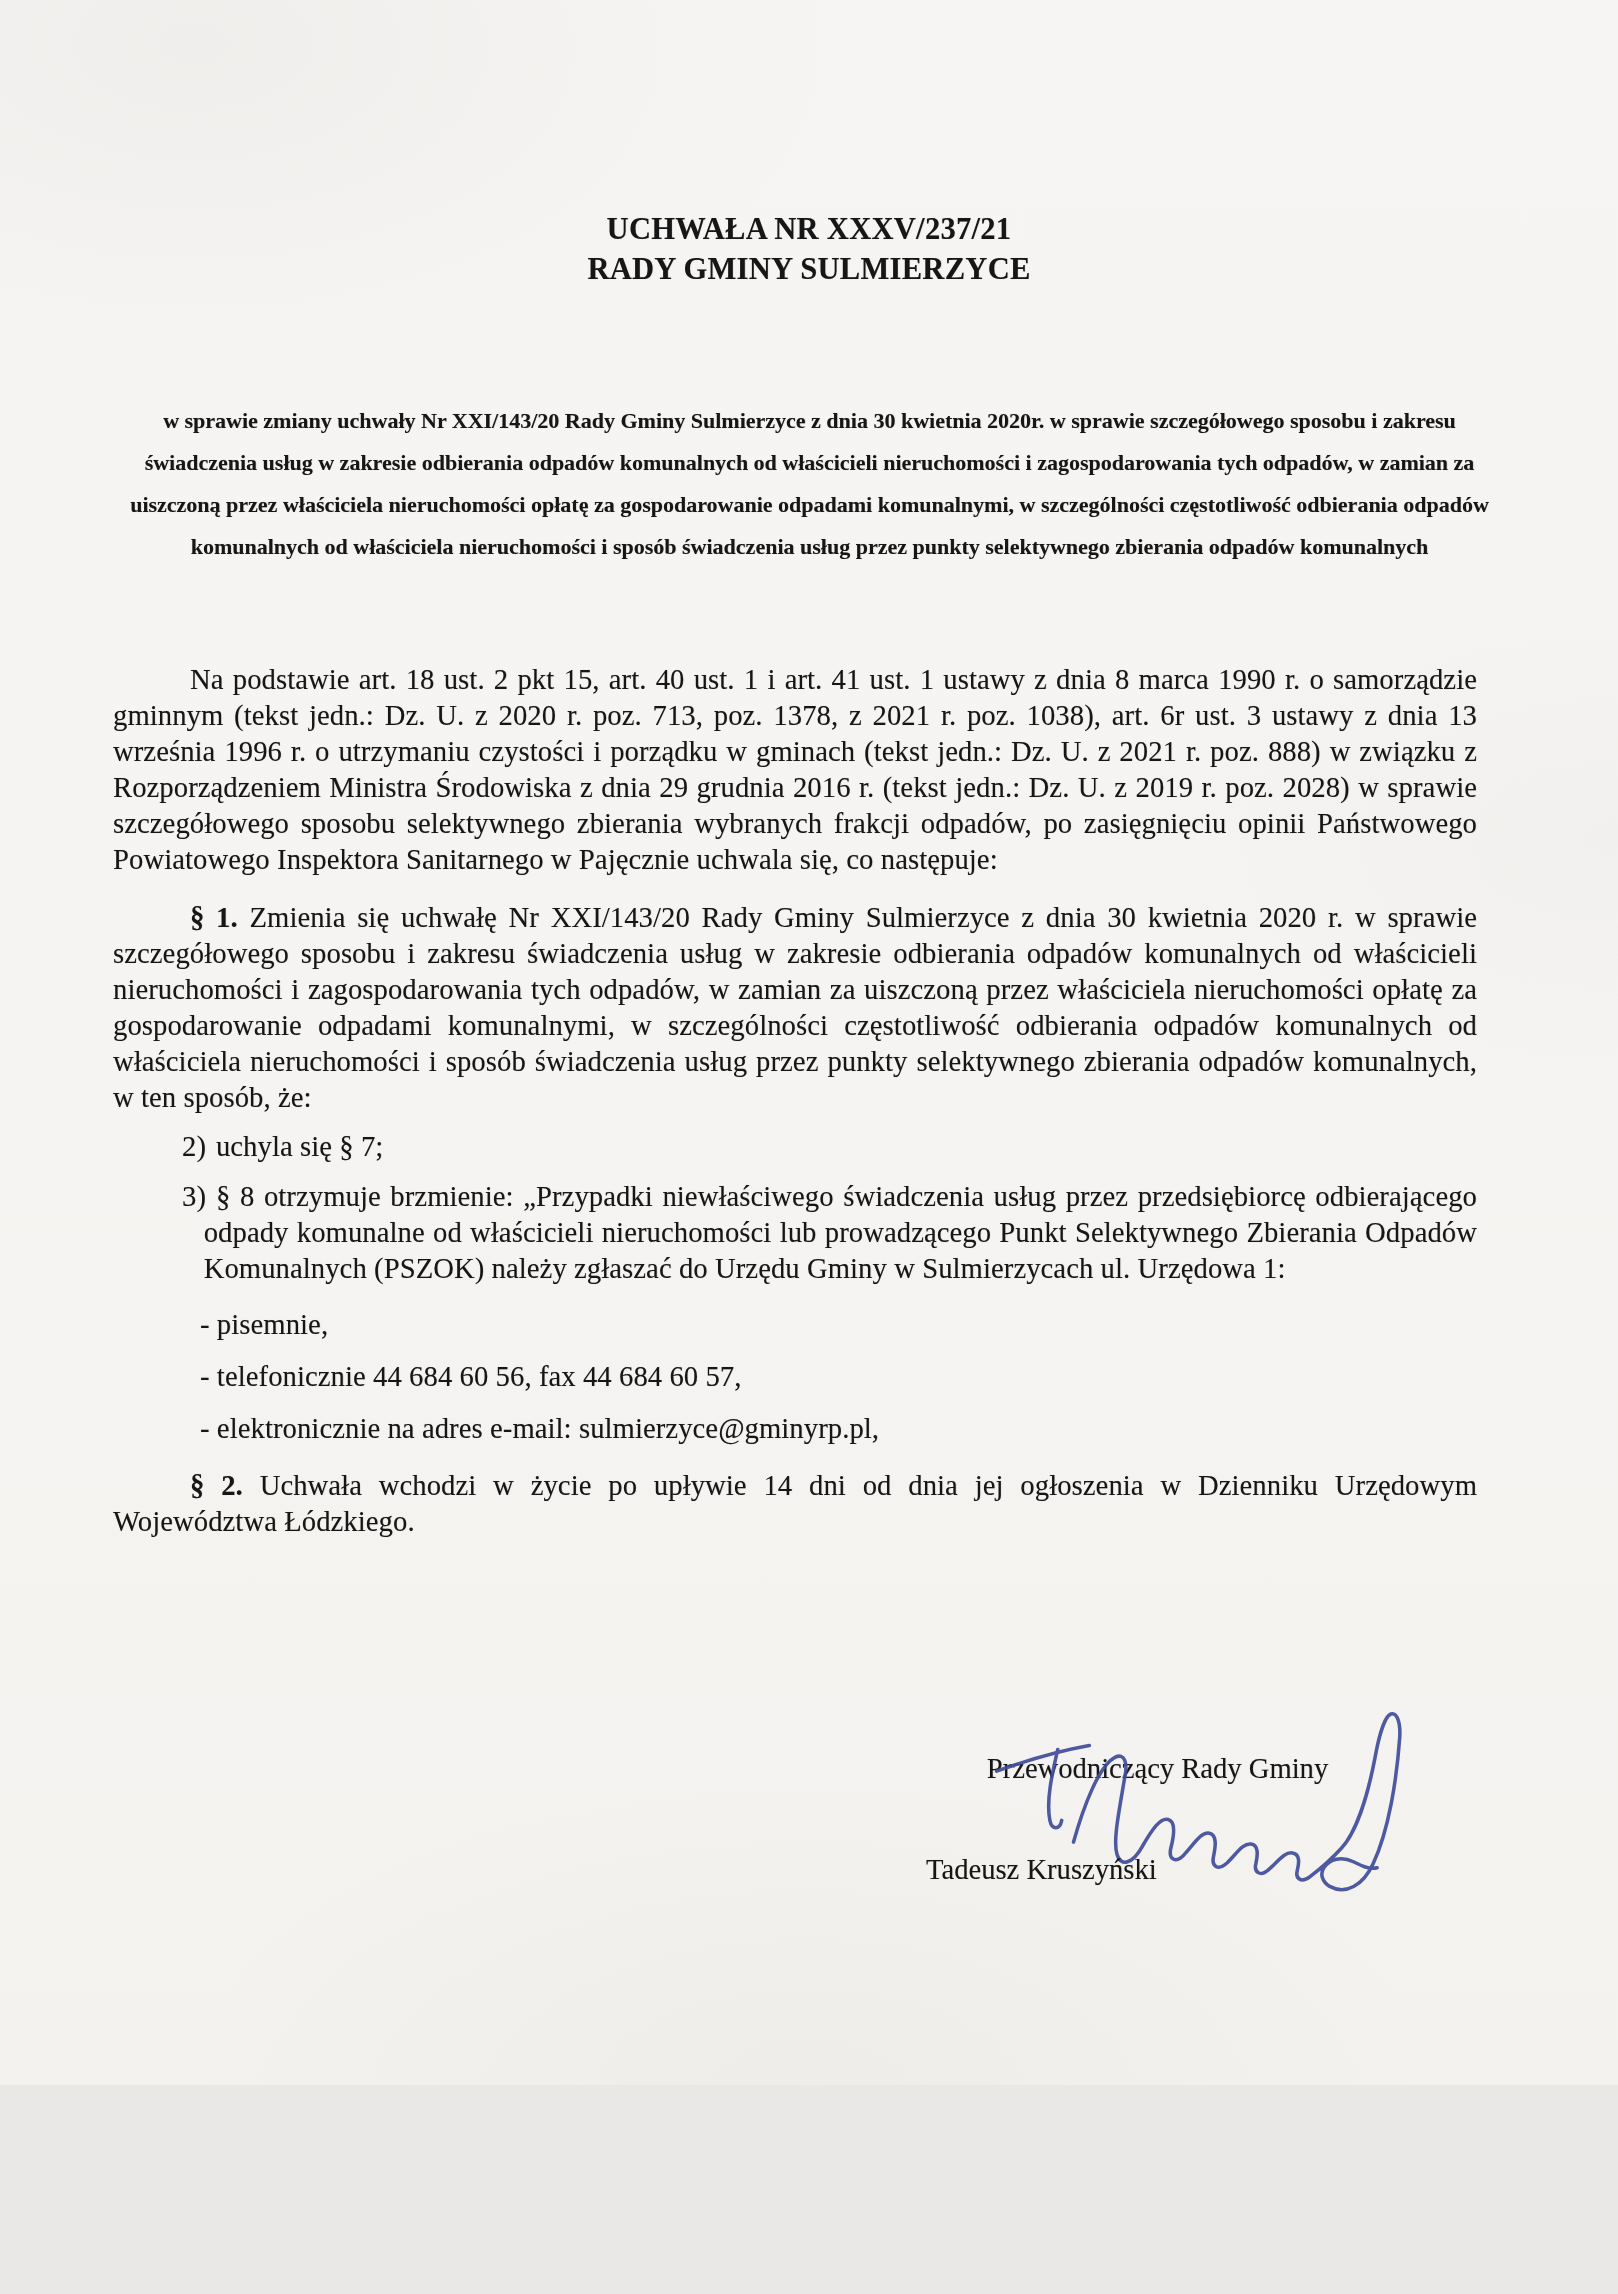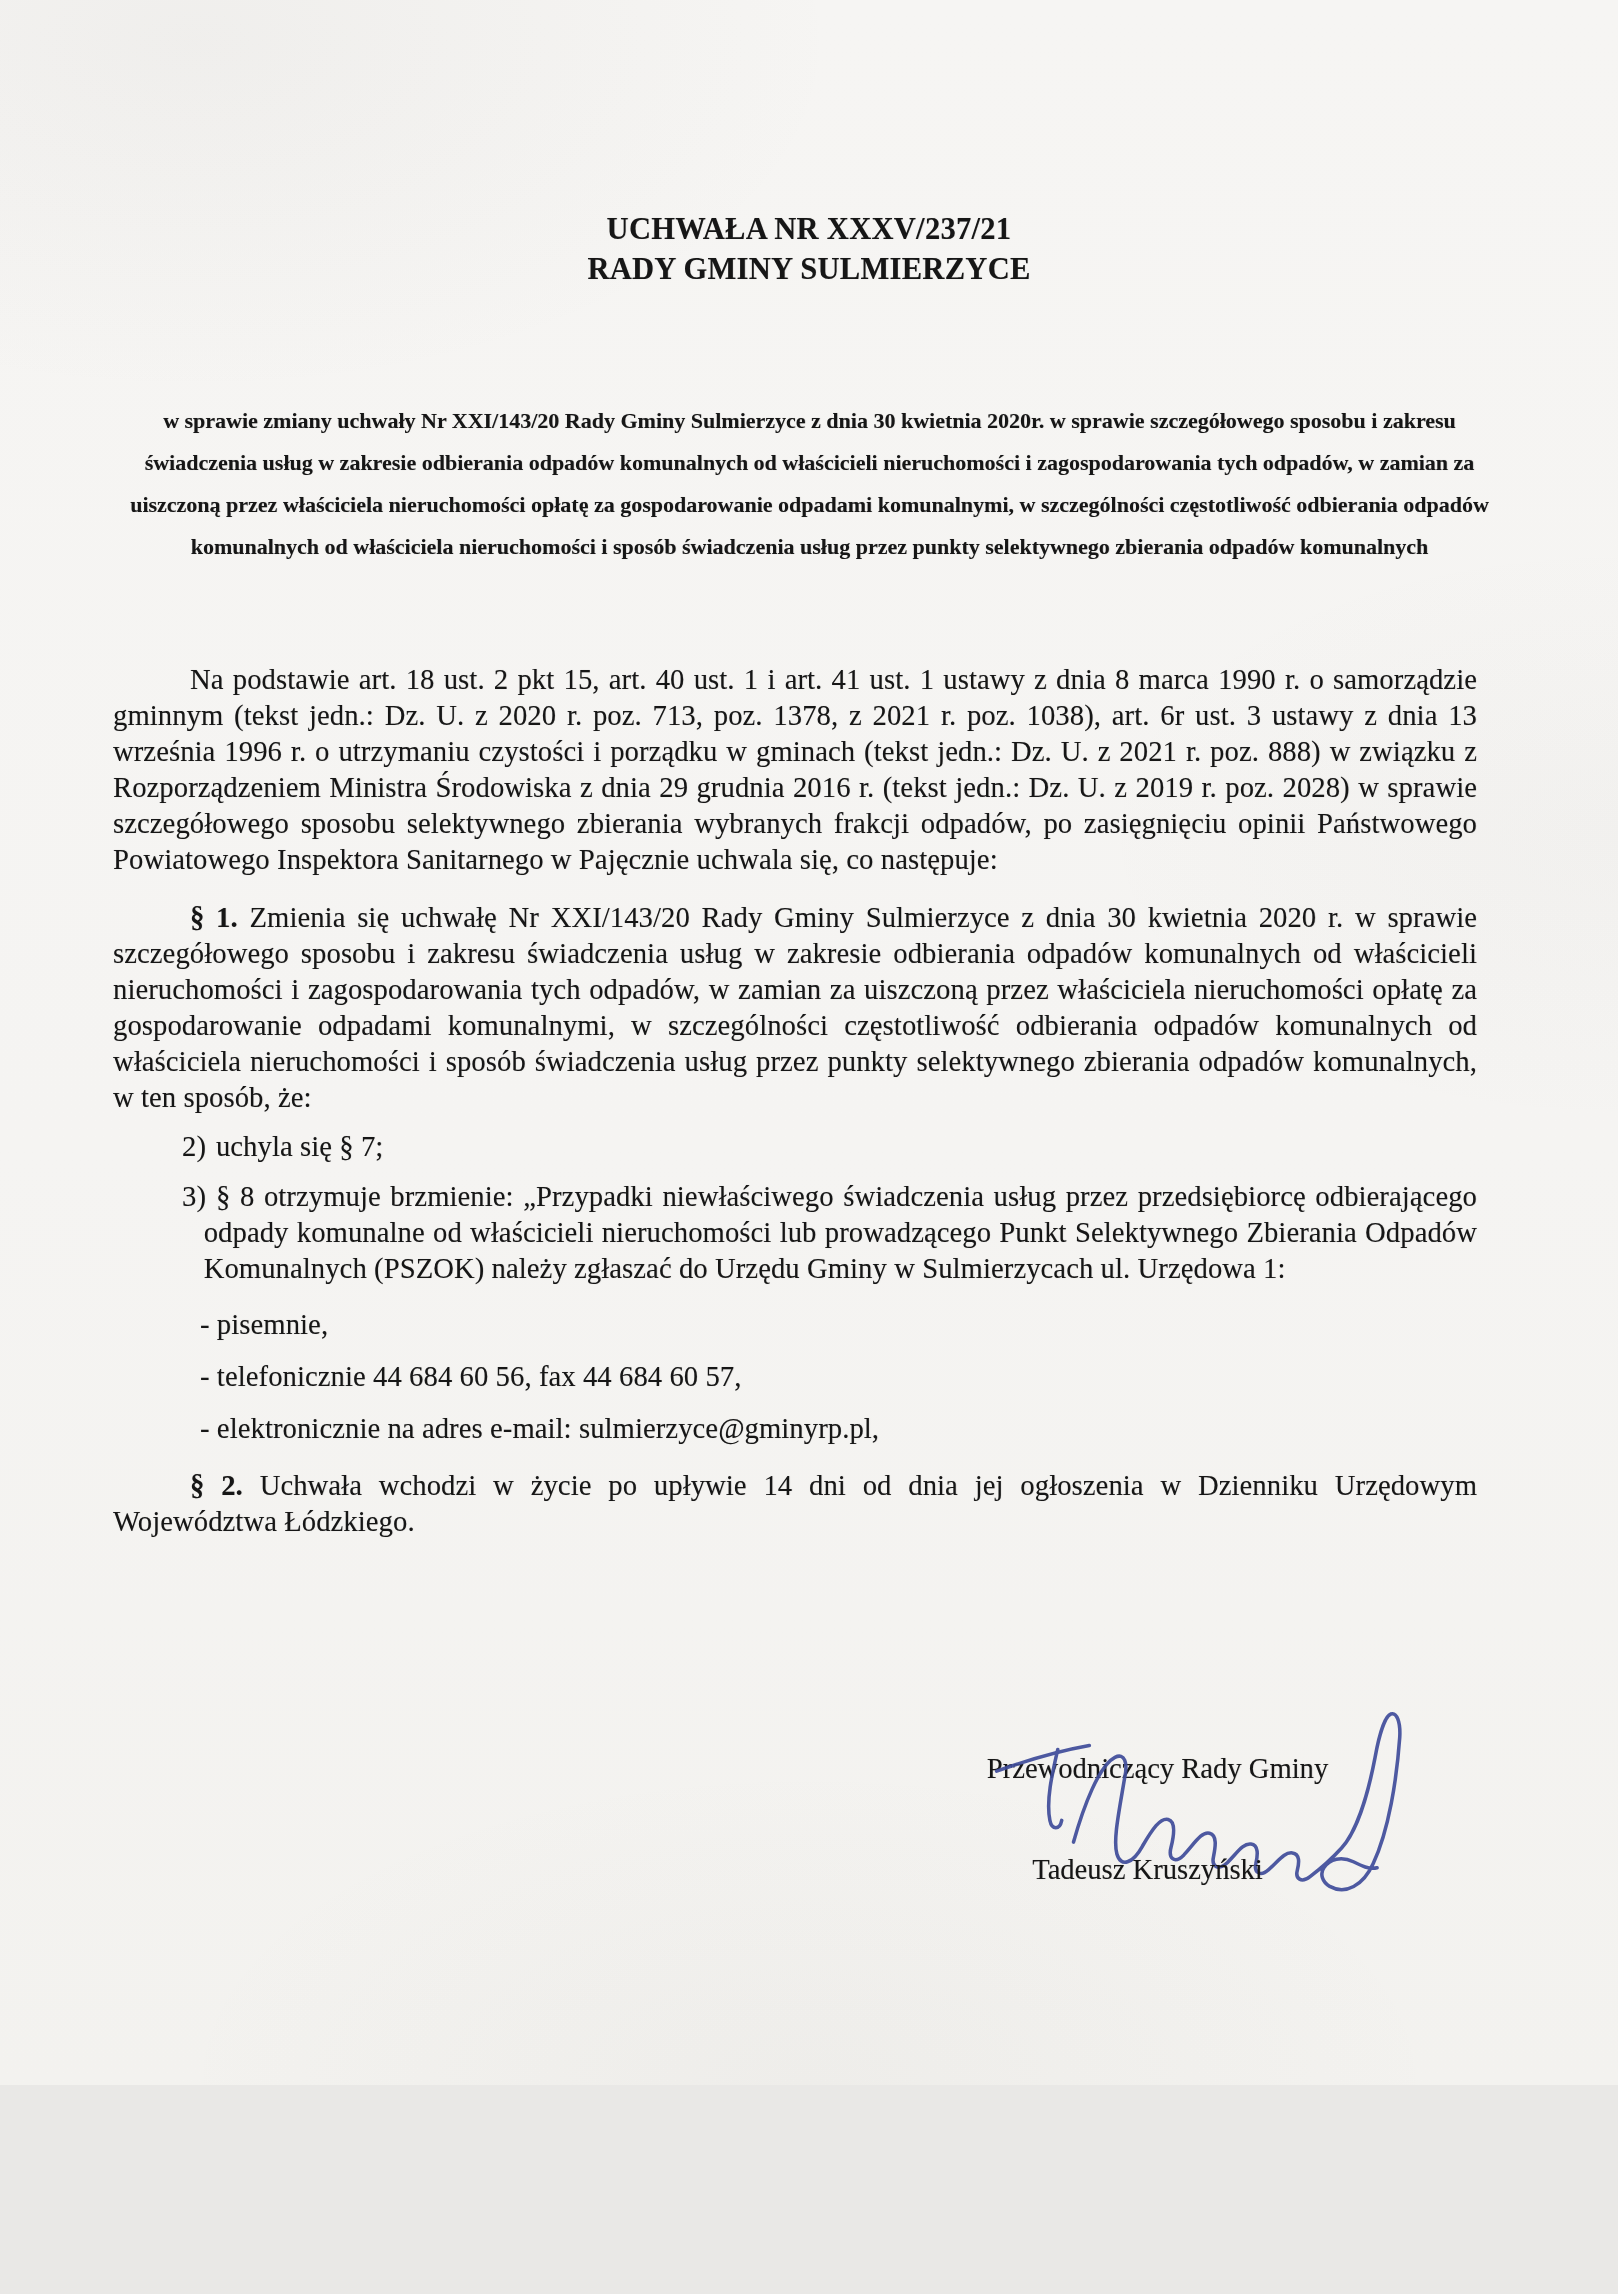--- a/index.html
+++ b/index.html
@@ -48,21 +48,21 @@
   .bullet{ margin-left:87px !important; padding-left:17.7px; text-indent:-17.7px; }
   .bullet-0{ margin-top:19.7px !important; }
   .bullet-1,.bullet-2,.bullet-3{ margin-top:15.8px !important; }
 
   .sig-role{
     position:absolute; top:1751px; left:936px; width:443px;
     text-align:center; font-size:28.6px; line-height:35px;
   }
   .sig-name{
     position:absolute; top:1852px; left:926px; width:443px;
-    text-align:center; font-size:28.6px; line-height:35px;
+    font-size:28.6px; line-height:35px;
   }
   .sig-svg{ position:absolute; top:1700px; left:975px; width:473px; height:227px; }
 
   .footer-rule{
     position:absolute; top:2178px; left:153px; width:1317px; height:0;
     border-top:3px solid #242424;
   }
   .footer-row{
     position:absolute; top:2191px; left:156px; width:1314px;
     font-size:24.6px; line-height:31.5px;

